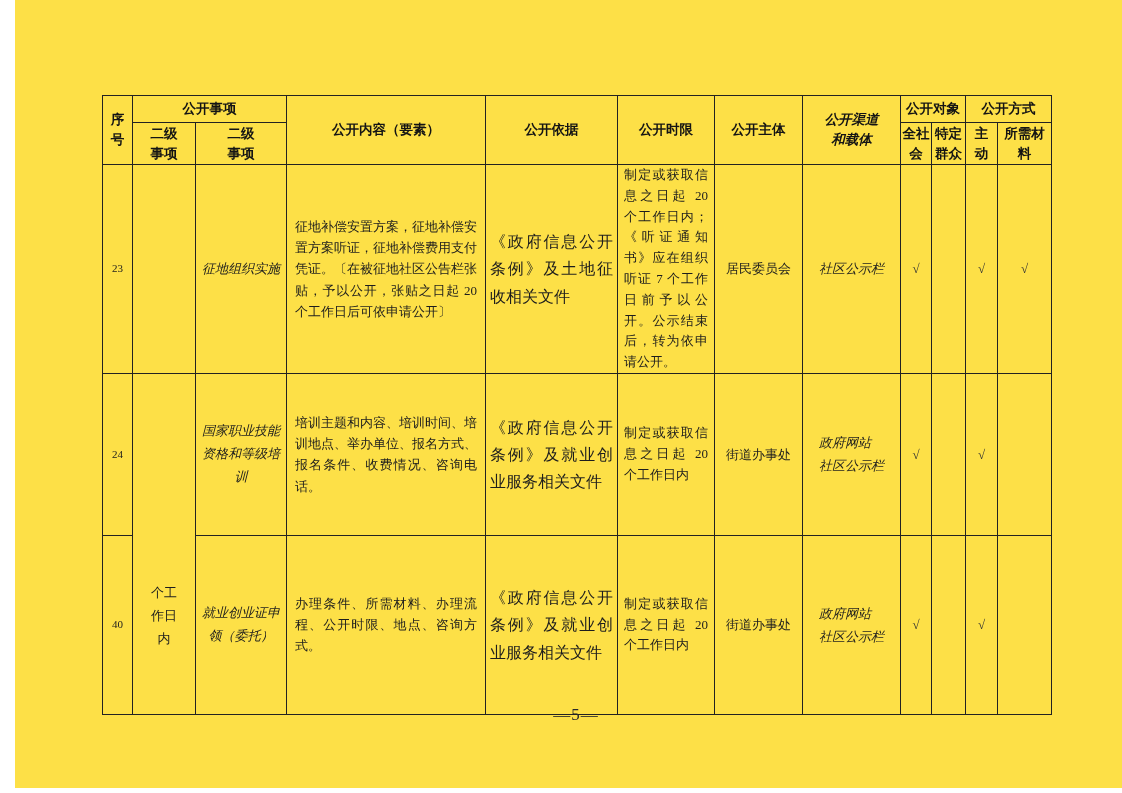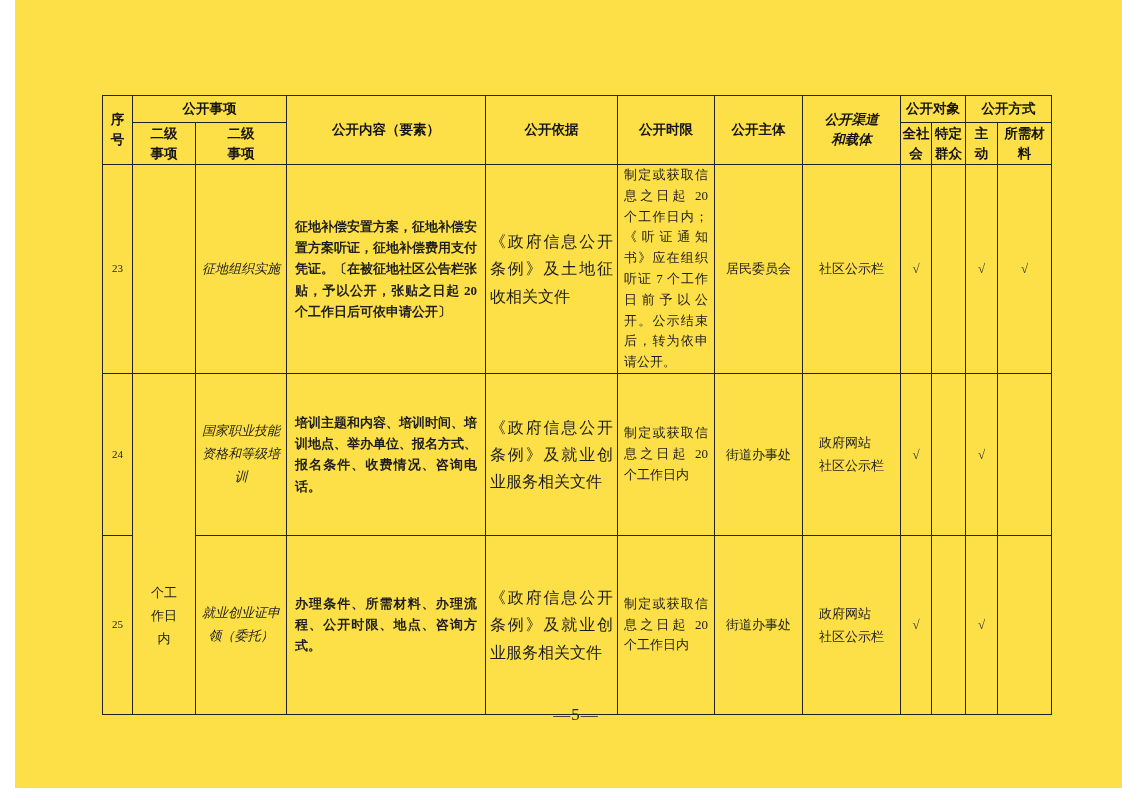--- a/index.html
+++ b/index.html
@@ -57,21 +57,20 @@
   .wrap12 { display: inline-block; width: 1.2em; }
   .wrap22 { display: inline-block; width: 2.2em; }
   .wrap32 { display: inline-block; width: 3.3em; }
   .wrap43 { display: inline-block; width: 4.3em; font-style: italic; }
 
   td.serial-cell { font-size: 11px; }
   td.content-cell {
     text-align: justify;
     text-justify: inter-ideograph;
     padding: 0 8px;
-    font-weight: bold;
   }
   td.basis-cell {
     font-size: 16px;
     text-align: justify;
     text-justify: inter-ideograph;
     padding: 0 4px;
     line-height: 1.7;
   }
   td.limit-cell {
     text-align: justify;
@@ -91,20 +90,21 @@
   td.lvl1-merged .lvl1-text {
     display: inline-block;
     width: 2.1em;
     line-height: 1.75;
   }
   td.channel-cell .channel-text {
     display: inline-block;
     text-align: left;
     white-space: pre-line;
     line-height: 1.8;
+    font-style: italic;
   }
   td.mark-cell {
     font-size: 13px;
     color: #333333;
   }
   .pagenum {
     position: absolute;
     left: 0;
     right: 0;
     top: 705px;
@@ -183,21 +183,21 @@
         <td>街道办事处</td>
         <td class="channel-cell"><span class="channel-text">政府网站
 社区公示栏</span></td>
         <td class="mark-cell">√</td>
         <td class="mark-cell"></td>
         <td class="mark-cell">√</td>
         <td class="mark-cell"></td>
       </tr>
 
       <tr class="r25">
-        <td class="serial-cell">25</td>
+        <td class="serial-cell">40</td>
         <td class="lvl2-cell"><span class="lvl2-text">就业创业证申领（委托）</span></td>
         <td class="content-cell">办理条件、所需材料、办理流程、公开时限、地点、咨询方式。</td>
         <td class="basis-cell">《政府信息公开条例》及就业创业服务相关文件</td>
         <td class="limit-cell">制定或获取信息之日起 20 个工作日内</td>
         <td>街道办事处</td>
         <td class="channel-cell"><span class="channel-text">政府网站
 社区公示栏</span></td>
         <td class="mark-cell">√</td>
         <td class="mark-cell"></td>
         <td class="mark-cell">√</td>

